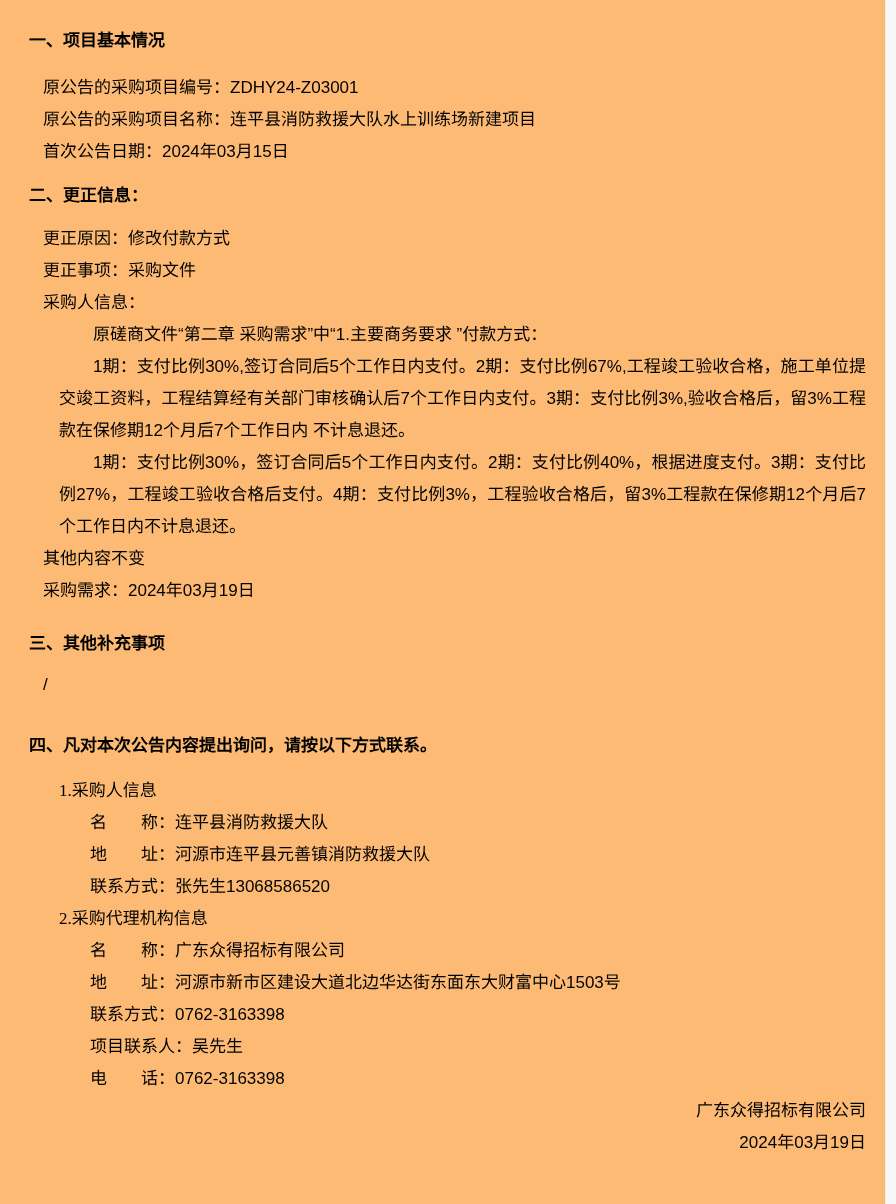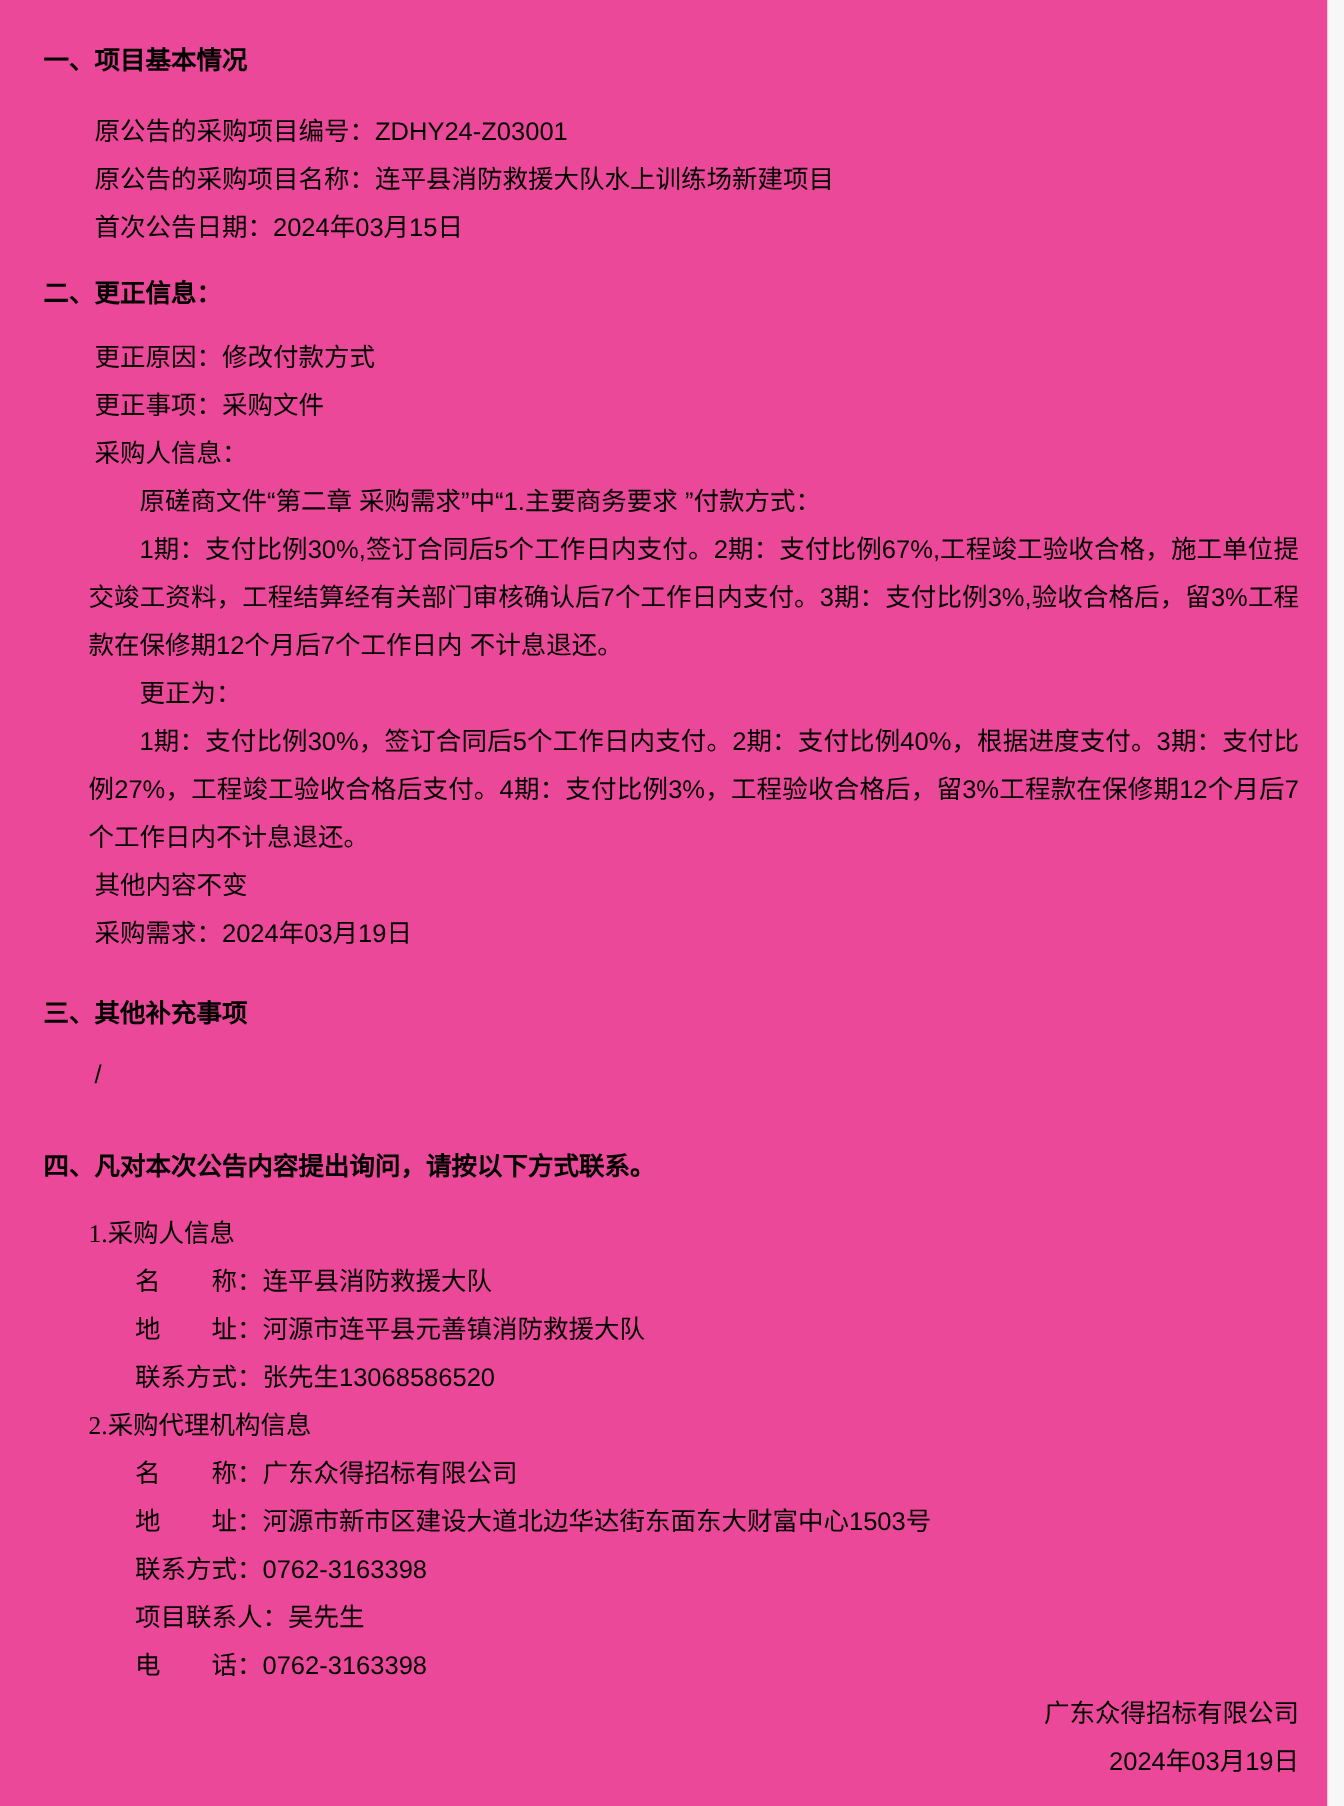--- a/index.html
+++ b/index.html
@@ -1,39 +1,39 @@
 <!DOCTYPE html>
 <html lang="zh-CN"><head>
 <meta charset="utf-8">
 <style>
   html, body { margin: 0; padding: 0; background: #ffffff; }
   .page {
     position: relative;
     width: 896px;
     height: 1204px;
-    background: #ec4899;
+    background: #fdba74;
     color: #000000;
     font-family: "Liberation Sans", "DejaVu Sans", sans-serif;
     font-size: 17px;
     overflow: hidden;
     box-sizing: border-box;
   }
   .content { padding: 25px 30px 0 29px; box-sizing: border-box; }
   h2 {
     font-size: 17px;
     font-weight: bold;
     line-height: 32px;
     margin: 12px 0 11px 0;
   }
   h2.s1 { margin: 0 0 15px 0; }
   h2.s2 { margin: 12px 0 11px 0; }
   h2.s3 { margin: 21px 0 9px 0; }
   h2.s4 { margin: 29px 0 13px 0; }
   p { margin: 0; line-height: 32px; }
-  .line  { margin-left: 34px; }          
+  .line  { margin-left: 14px; }          
   .para  { margin-left: 30px; text-indent: 2em; text-align: justify; } 
   .row   { margin-left: 61px; }          
   .group-title { margin-left: 30px; font-family: Liberation Serif, serif; }
   .footer { text-align: right; }
   .footer p { line-height: 32px; }
   .right-gutter {
     position: absolute;
     top: 0; right: 0;
     width: 11px; height: 1204px;
     background: #f7f7f7;
@@ -51,21 +51,20 @@
     <p class="line">原公告的采购项目编号：ZDHY24-Z03001</p>
     <p class="line">原公告的采购项目名称：连平县消防救援大队水上训练场新建项目</p>
     <p class="line">首次公告日期：2024年03月15日</p>
 
     <h2 class="s2">二、更正信息：</h2>
     <p class="line">更正原因：修改付款方式</p>
     <p class="line">更正事项：采购文件</p>
     <p class="line">采购人信息：</p>
     <p class="para">原磋商文件“第二章 采购需求”中“1.主要商务要求 ”付款方式：</p>
     <p class="para">1期：支付比例30%,签订合同后5个工作日内支付。2期：支付比例67%,工程竣工验收合格，施工单位提交竣工资料，工程结算经有关部门审核确认后7个工作日内支付。3期：支付比例3%,验收合格后，留3%工程款在保修期12个月后7个工作日内 不计息退还。</p>
-    <p class="para">更正为：</p>
     <p class="para">1期：支付比例30%，签订合同后5个工作日内支付。2期：支付比例40%，根据进度支付。3期：支付比例27%，工程竣工验收合格后支付。4期：支付比例3%，工程验收合格后，留3%工程款在保修期12个月后7个工作日内不计息退还。</p>
     <p class="line">其他内容不变</p>
     <p class="line">采购需求：2024年03月19日</p>
 
     <h2 class="s3">三、其他补充事项</h2>
     <p class="line">/</p>
 
     <h2 class="s4">四、凡对本次公告内容提出询问，请按以下方式联系。</h2>
 
     <p class="group-title">1.采购人信息</p>

